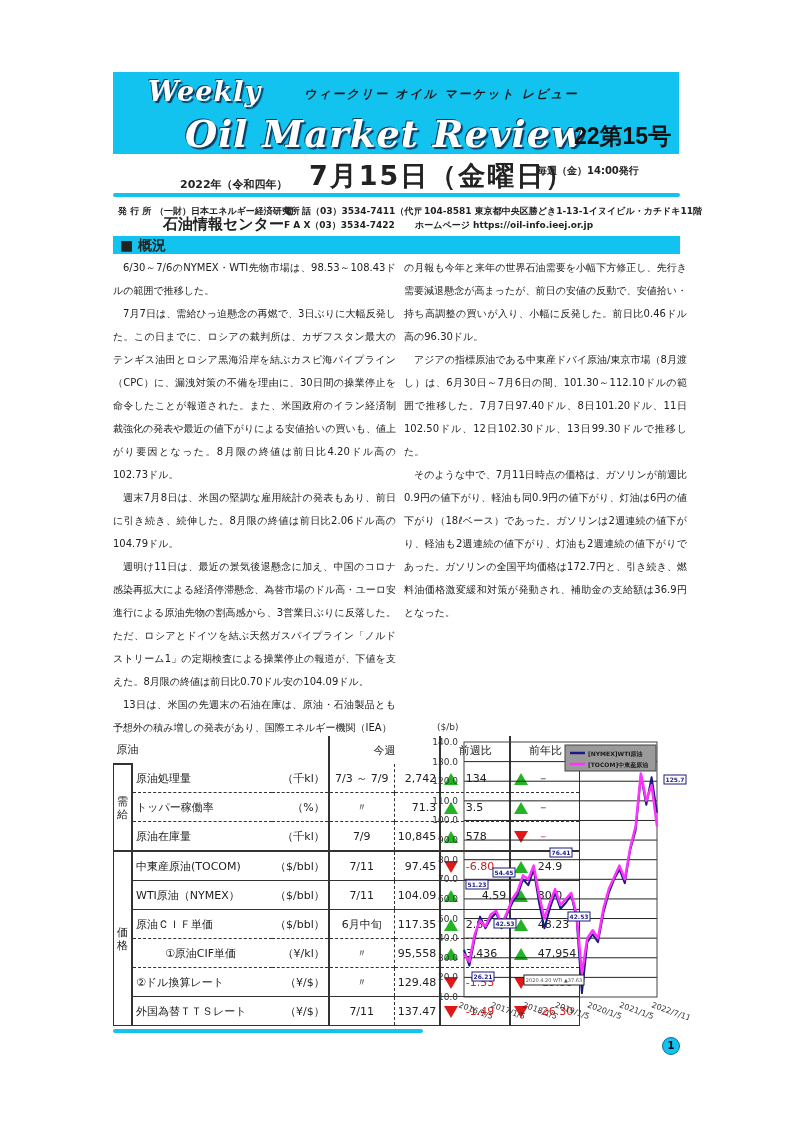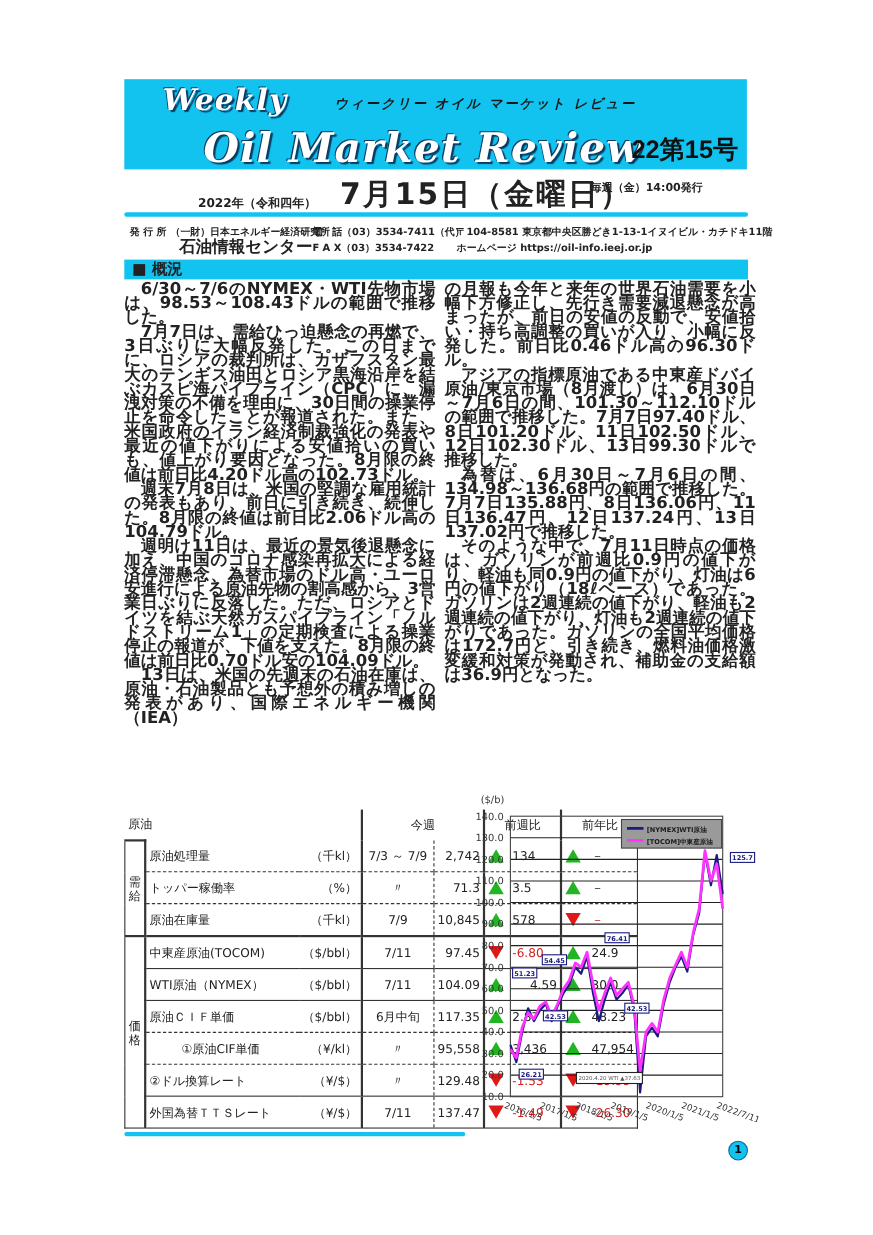--- a/index.html
+++ b/index.html
@@ -12,21 +12,21 @@
   .issue { left:574px; top:121px; font-family:"Liberation Sans", sans-serif; font-weight:bold; font-size:23px; color:#111; }
   .year { left:180px; top:177px; font-size:11px; font-weight:bold; }
   .date { left:309px; top:158px; font-size:27px; font-weight:bold; letter-spacing:2px; }
   .pubfreq { left:537px; top:164px; font-size:10px; font-weight:bold; }
   .cyanline { left:113px; width:567px; height:4px; background:#12c3f0; border-radius:2px; }
   .pubinfo { font-size:9px; font-weight:bold; color:#222; }
   .org-small { left:155px; top:205px; }
   .center-name { left:163px; top:215px; font-size:15px; font-weight:bold; }
   .secbar { left:113px; top:236px; width:567px; height:18px; background:#12c3f0; }
   .sectitle { left:120px; top:236px; font-size:14px; font-weight:bold; line-height:18px; }
-  .col { font-size:15px; line-height:13px; color:#222; text-align:justify;font-weight:bold; }
+  .col { font-size:10px; line-height:23px; color:#222; text-align:justify; }
   .col p { margin:0; text-indent:1em; }
   .col p.noindent { text-indent:0; }
   table.data { position:absolute; left:113px; top:736px; border-collapse:collapse; font-size:11px; color:#222; }
   table.data td { height:28px; padding:0 3px; white-space:nowrap; }
   .tri-up { display:inline-block; width:0; height:0; border-left:7px solid transparent; border-right:7px solid transparent; border-bottom:12px solid #22b422; vertical-align:middle; }
   .tri-down { display:inline-block; width:0; height:0; border-left:7px solid transparent; border-right:7px solid transparent; border-top:12px solid #e01818; vertical-align:middle; }
   .neg { color:#d02020; }
   .chart { left:425px; top:720px; width:270px; height:300px; }
   .pagenum { left:662px; top:1037px; width:16px; height:16px; border-radius:50%; background:#12c3f0; color:#000; font-size:10px; font-weight:bold; text-align:center; line-height:16px; border:1px solid #0b6b9b; }
 </style>
@@ -58,21 +58,20 @@
   <p>6/30～7/6のNYMEX・WTI先物市場は、98.53～108.43ドルの範囲で推移した。</p>
   <p>7月7日は、需給ひっ迫懸念の再燃で、3日ぶりに大幅反発した。この日までに、ロシアの裁判所は、カザフスタン最大のテンギス油田とロシア黒海沿岸を結ぶカスピ海パイプライン（CPC）に、漏洩対策の不備を理由に、30日間の操業停止を命令したことが報道された。また、米国政府のイラン経済制裁強化の発表や最近の値下がりによる安値拾いの買いも、値上がり要因となった。8月限の終値は前日比4.20ドル高の102.73ドル。</p>
   <p>週末7月8日は、米国の堅調な雇用統計の発表もあり、前日に引き続き、続伸した。8月限の終値は前日比2.06ドル高の104.79ドル。</p>
   <p>週明け11日は、最近の景気後退懸念に加え、中国のコロナ感染再拡大による経済停滞懸念、為替市場のドル高・ユーロ安進行による原油先物の割高感から、3営業日ぶりに反落した。ただ、ロシアとドイツを結ぶ天然ガスパイプライン「ノルドストリーム1」の定期検査による操業停止の報道が、下値を支えた。8月限の終値は前日比0.70ドル安の104.09ドル。</p>
   <p>13日は、米国の先週末の石油在庫は、原油・石油製品とも予想外の積み増しの発表があり、国際エネルギー機関（IEA）</p>
 </div>
 
 <div class="abs col" style="left:404px; top:256px; width:283px;">
   <p class="noindent">の月報も今年と来年の世界石油需要を小幅下方修正し、先行き需要減退懸念が高まったが、前日の安値の反動で、安値拾い・持ち高調整の買いが入り、小幅に反発した。前日比0.46ドル高の96.30ドル。</p>
   <p>アジアの指標原油である中東産ドバイ原油/東京市場（8月渡し）は、6月30日～7月6日の間、101.30～112.10ドルの範囲で推移した。7月7日97.40ドル、8日101.20ドル、11日102.50ドル、12日102.30ドル、13日99.30ドルで推移した。</p>
-  <p>為替は、6月30日～7月6日の間、134.98～136.68円の範囲で推移した。7月7日135.88円、8日136.06円、11日136.47円、12日137.24円、13日137.02円で推移した。</p>
   <p>そのような中で、7月11日時点の価格は、ガソリンが前週比0.9円の値下がり、軽油も同0.9円の値下がり、灯油は6円の値下がり（18ℓベース）であった。ガソリンは2週連続の値下がり、軽油も2週連続の値下がり、灯油も2週連続の値下がりであった。ガソリンの全国平均価格は172.7円と、引き続き、燃料油価格激変緩和対策が発動され、補助金の支給額は36.9円となった。</p>
 </div>
 
 <table class="data">
   <tbody>
       <tr>
     <td colspan="3" style="height:26px;">原油</td>
     <td colspan="2" style="text-align:center; border-left:2px solid #333;">今週</td>
     <td style="text-align:center; border-left:2px solid #333; width:42px;">前週比</td>
     <td style="text-align:center; border-left:2px solid #333; width:42px;">前年比</td>

